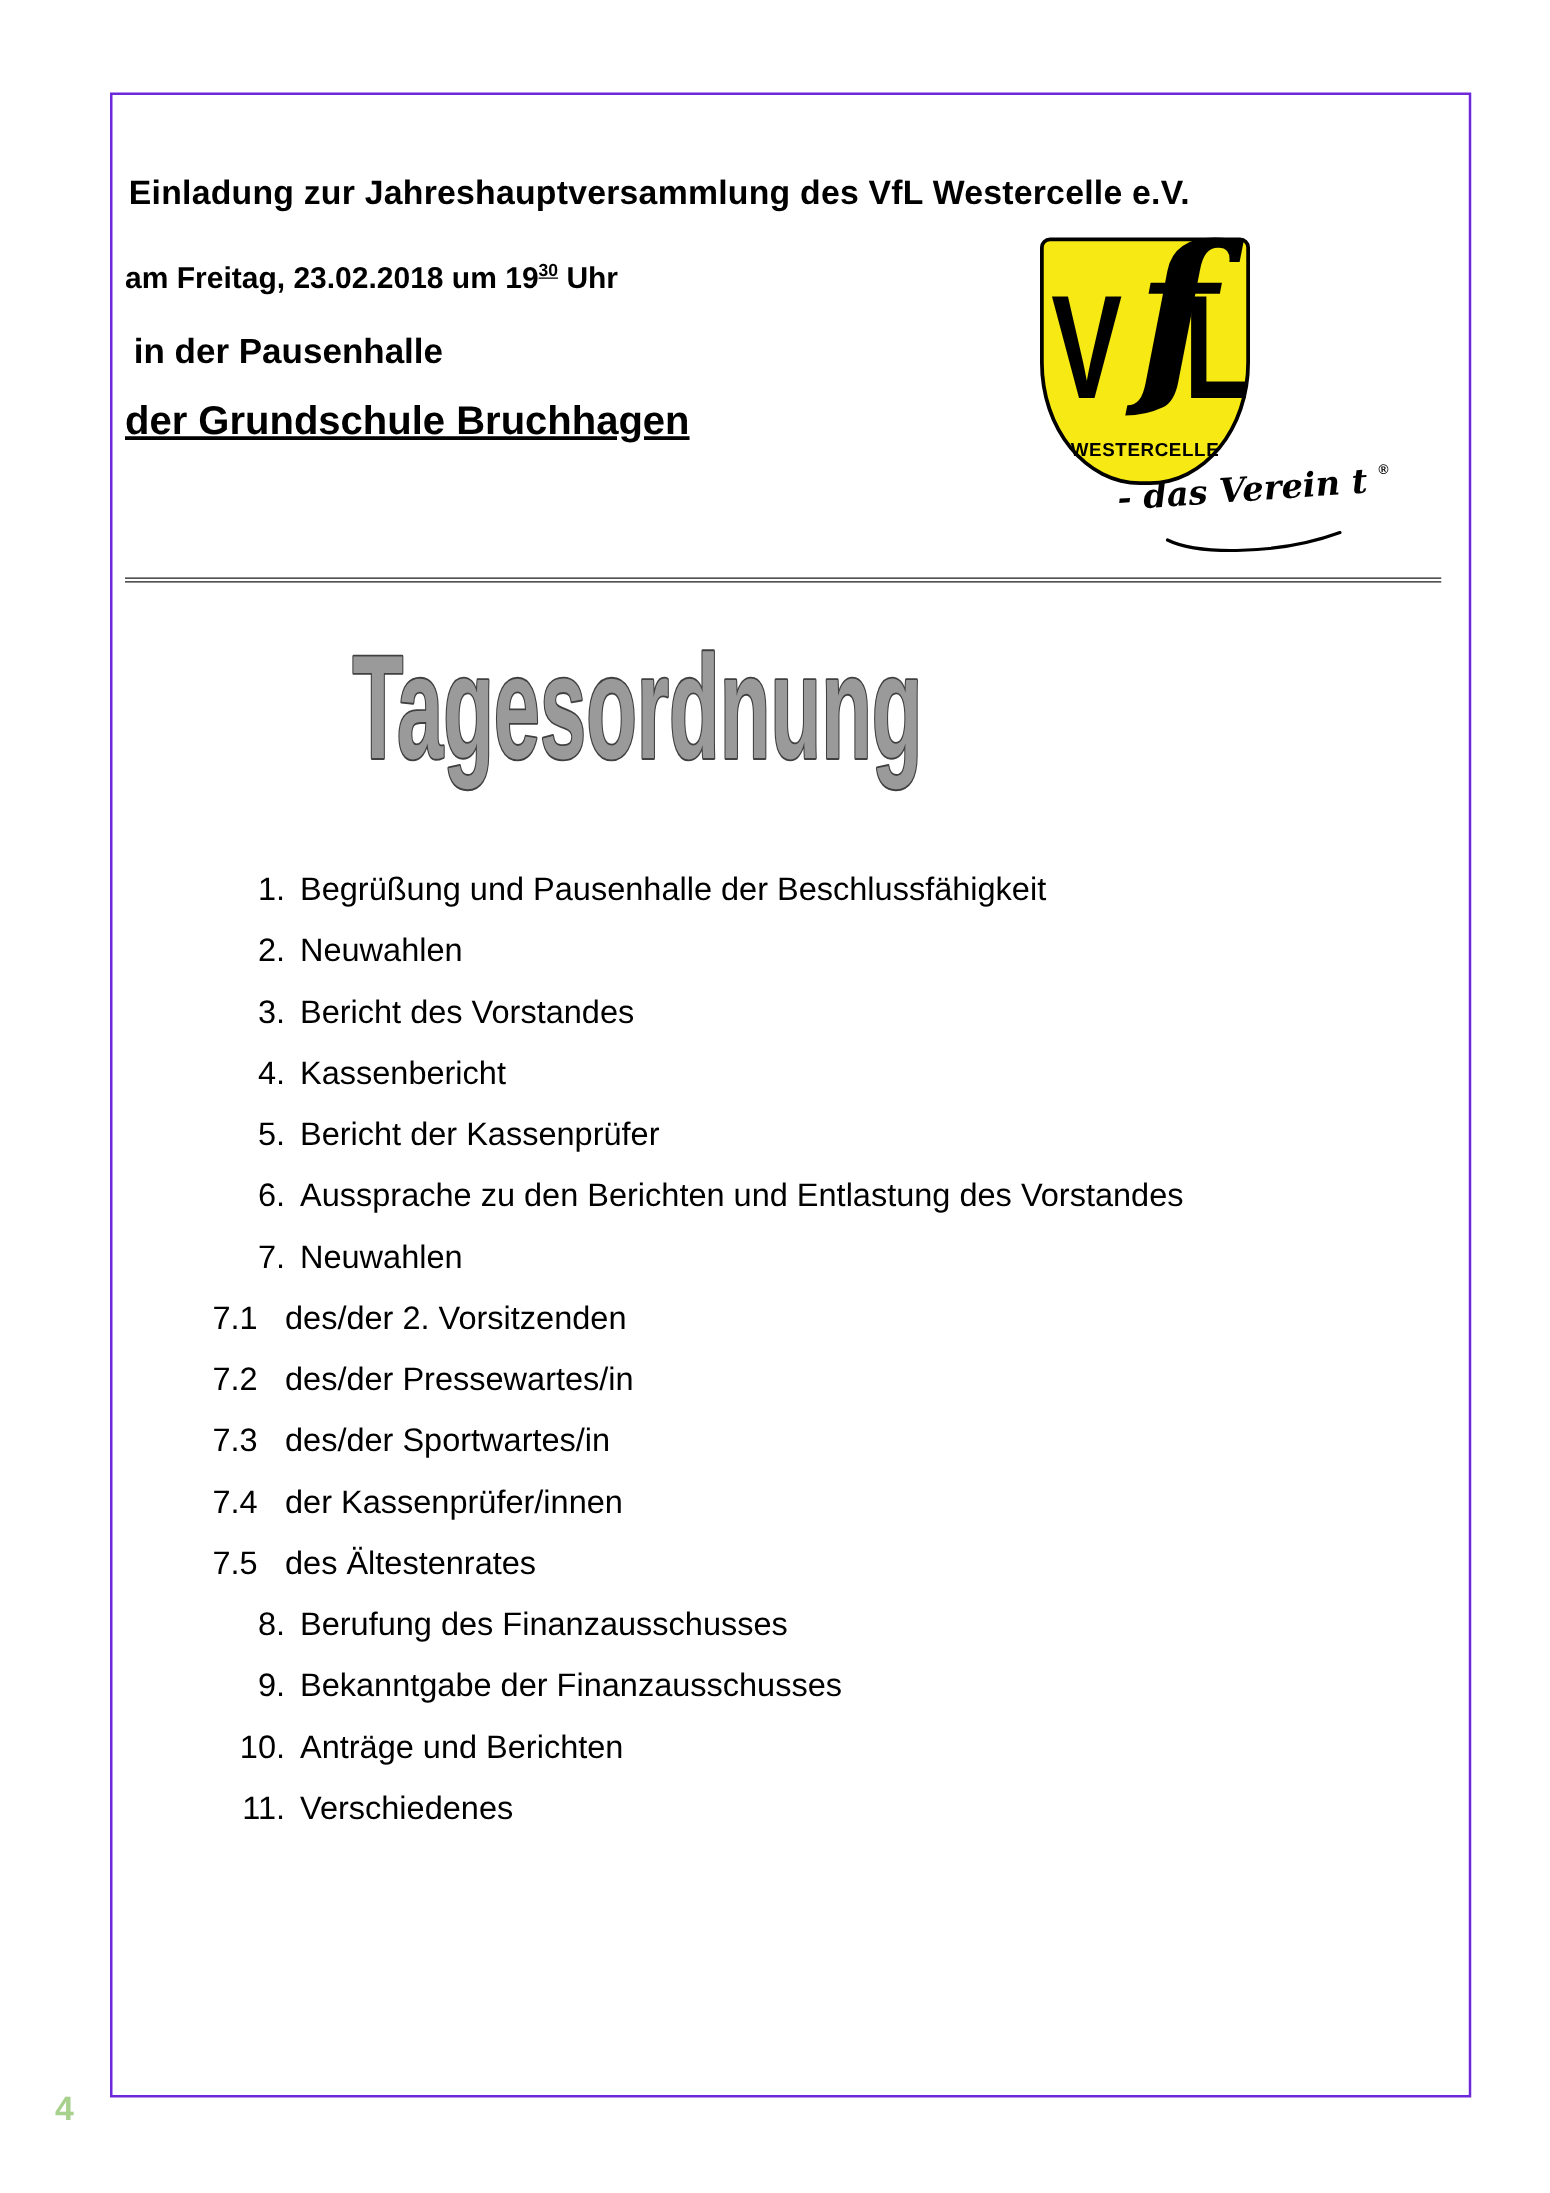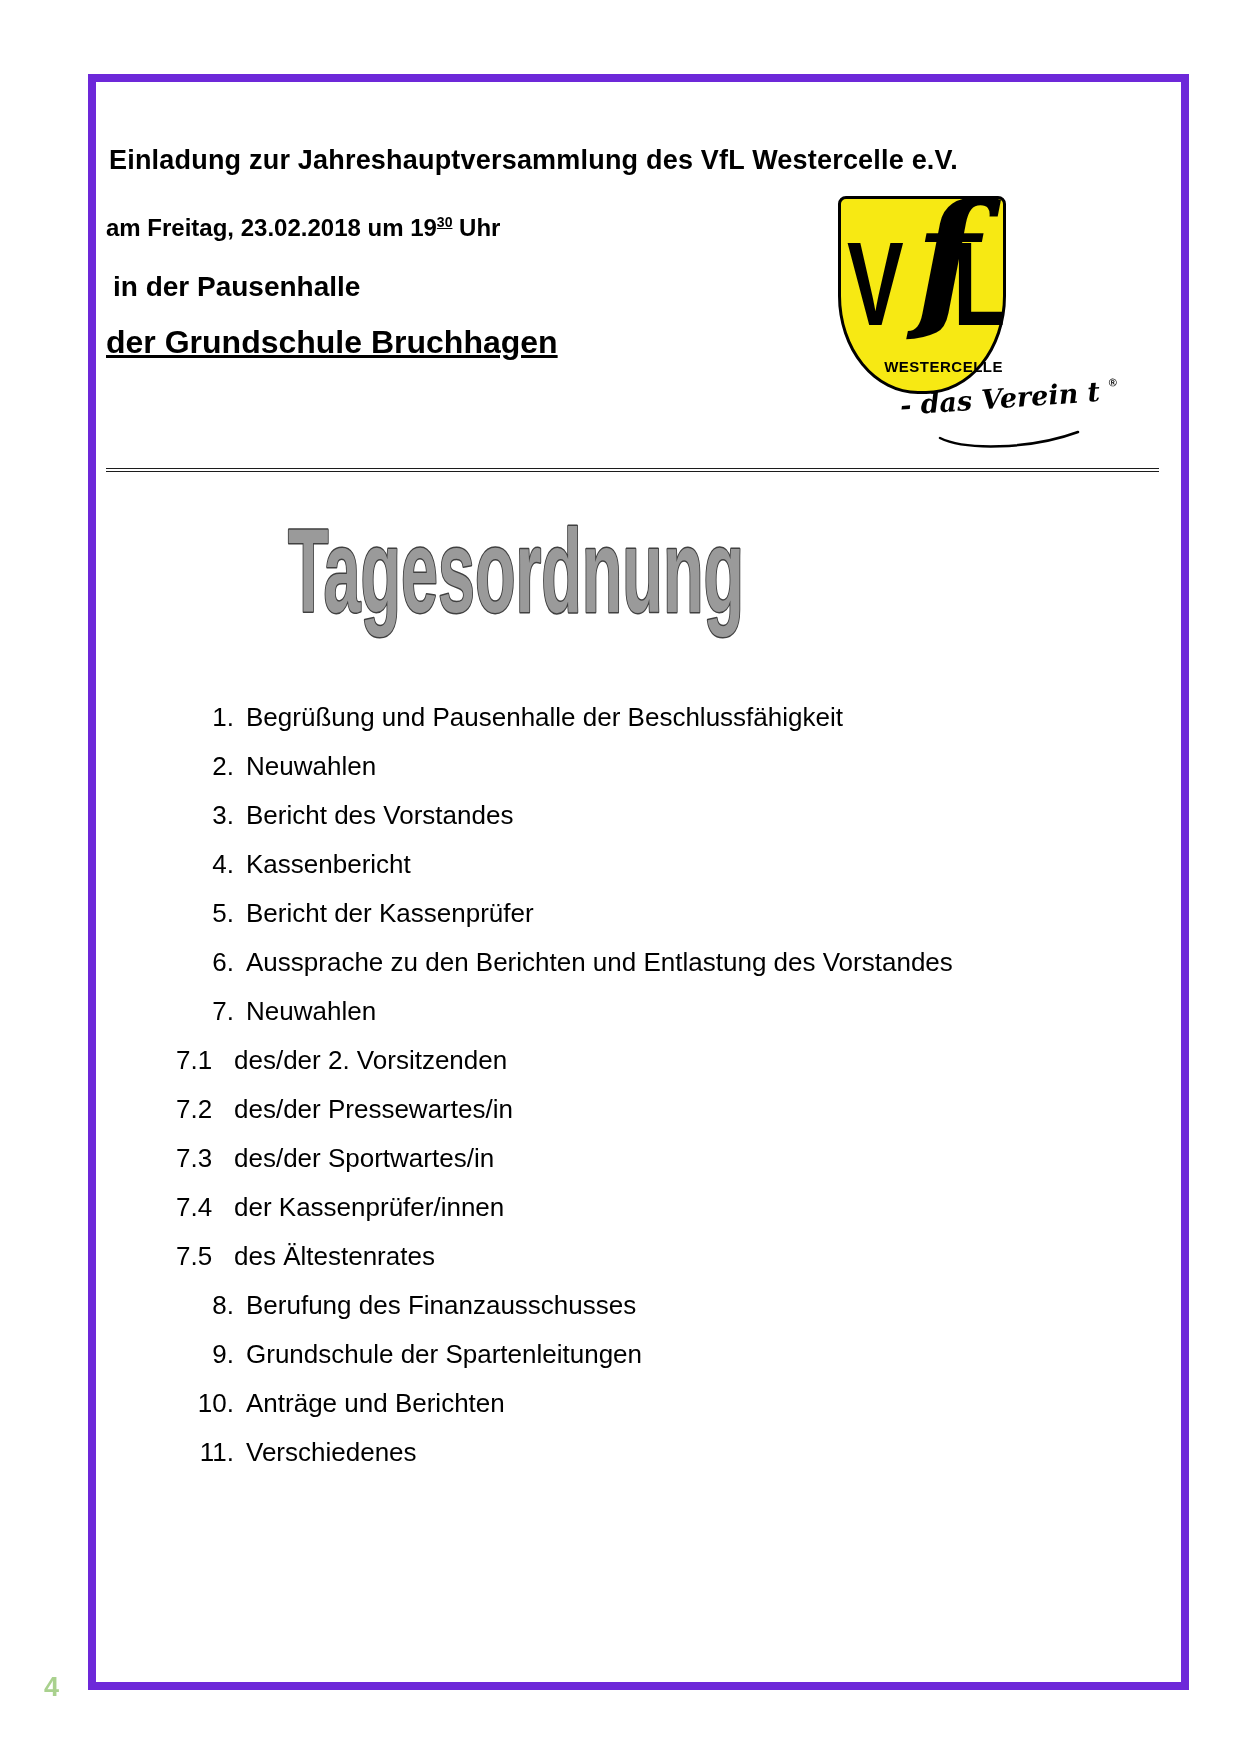--- a/index.html
+++ b/index.html
@@ -1,42 +1,42 @@
 <!DOCTYPE html>
 <html><head>
 <meta charset="utf-8">
 <style>
   html,body{margin:0;padding:0;background:#ffffff;}
   .canvas{position:relative;width:1240px;height:1754px;background:#ffffff;overflow:hidden;
           font-family:"Liberation Sans",sans-serif;color:#000;}
 
   
   .frame{position:absolute;left:88px;top:74px;width:1085px;height:1600px;
-         border:8px solid #6d28d9;background:#fff;}
+         border:2px solid #6d28d9;background:#fff;}
 
   
   .title{position:absolute;left:13px;top:62px;font-size:27px;font-weight:bold;
          letter-spacing:0.2px;white-space:nowrap;line-height:1.2;}
   .dateline{position:absolute;left:10px;top:132px;font-size:24px;font-weight:bold;white-space:nowrap;}
   .dateline sup{font-size:14px;text-decoration:underline;vertical-align:9px;letter-spacing:0;}
   .venue1{position:absolute;left:17px;top:189px;font-size:28px;font-weight:bold;white-space:nowrap;}
   .venue2{position:absolute;left:10px;top:242px;font-size:32px;font-weight:bold;white-space:nowrap;text-decoration:underline;}
 
   
   .logo{position:absolute;left:742px;top:114px;width:250px;height:260px;}
   .shield{position:absolute;left:0;top:0;width:162px;height:192px;background:#f7e913;
           border:3px solid #000;border-radius:8px 8px 80px 80px / 8px 8px 98px 98px;}
   .mono{position:absolute;left:0;top:0;width:100%;height:140px;}
   .mono .mv{position:absolute;left:6px;top:26px;font-size:118px;line-height:1;font-weight:900;
             transform:scaleX(0.72);transform-origin:left top;}
   .mono .mf{position:absolute;left:74px;top:-16px;font-size:150px;line-height:1;font-weight:bold;
             font-style:italic;font-family:"DejaVu Serif",serif;}
   .mono .ml{position:absolute;right:-2px;top:26px;font-size:118px;line-height:1;font-weight:900;
             transform:scaleX(0.72);transform-origin:right top;}
-  .clubname{position:absolute;bottom:16px;left:0;width:100%;text-align:right;
+  .clubname{position:absolute;bottom:16px;left:0;width:100%;text-align:center;
             font-size:15px;font-weight:bold;letter-spacing:0.5px;}
   .slogan{position:absolute;left:62px;top:194px;width:190px;white-space:nowrap;
           font-family:"DejaVu Serif",serif;font-style:italic;font-weight:bold;
           font-size:27px;transform:rotate(-4deg);transform-origin:left center;}
   .slogan sup{font-size:11px;vertical-align:14px;font-style:normal;font-family:"Liberation Sans",sans-serif;}
   .swoosh{position:absolute;left:96px;top:234px;}
 
   
   .divider{position:absolute;left:10px;top:386px;width:1053px;height:2px;
            border-top:1.5px solid #1c1c1c;border-bottom:1.5px solid #1c1c1c;}
@@ -143,21 +143,21 @@
         <div class="row sub">
           <span class="num">7.5</span>
           <span class="txt">des Ältestenrates</span>
         </div>
         <div class="row main">
           <span class="num">8.</span>
           <span class="txt">Berufung des Finanzausschusses</span>
         </div>
         <div class="row main">
           <span class="num">9.</span>
-          <span class="txt">Grundschule der Spartenleitungen</span>
+          <span class="txt">Bekanntgabe der Finanzausschusses</span>
         </div>
         <div class="row main">
           <span class="num">10.</span>
           <span class="txt">Anträge und Berichten</span>
         </div>
         <div class="row main">
           <span class="num">11.</span>
           <span class="txt">Verschiedenes</span>
         </div>
       </div>

